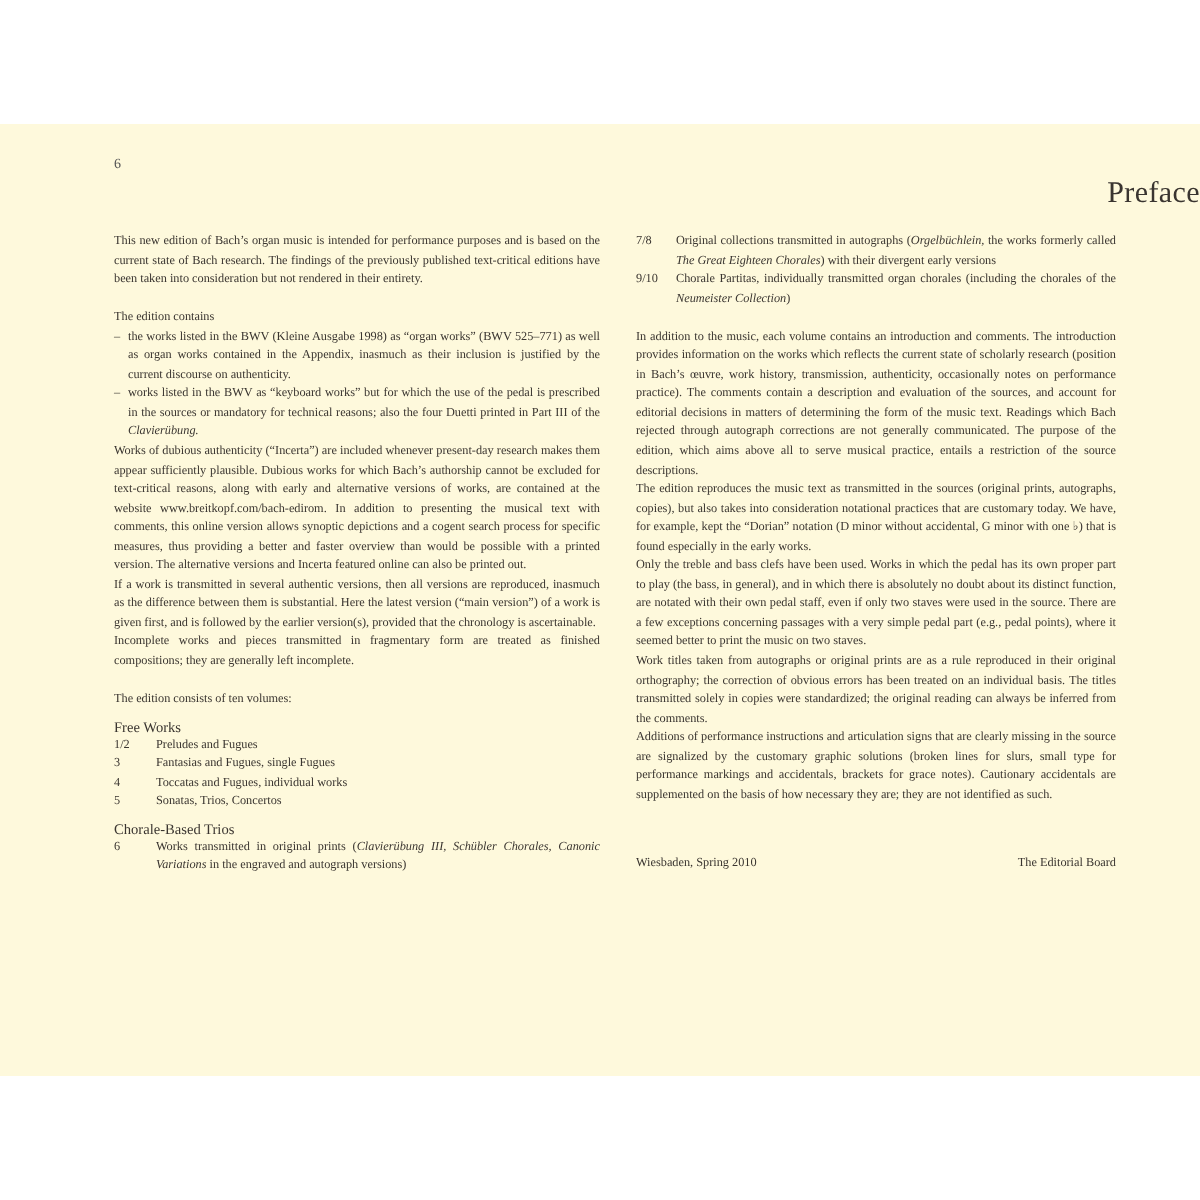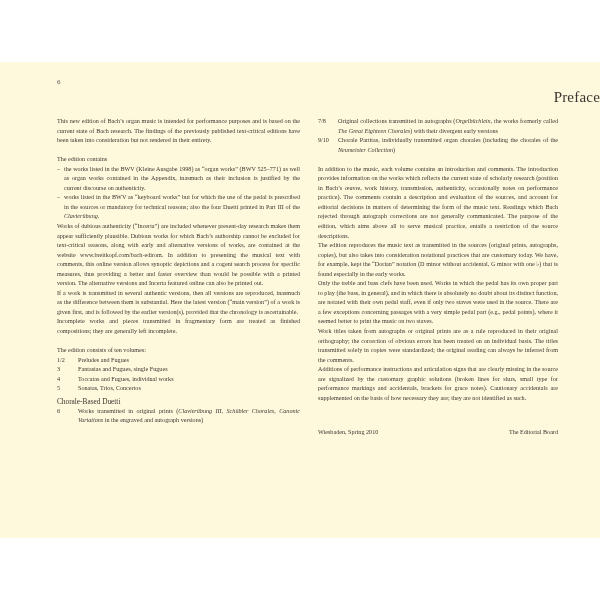--- a/index.html
+++ b/index.html
@@ -54,37 +54,38 @@
   </div>
   <div class="dash-item">
     <span class="dash">–</span>
     <span>works listed in the BWV as “keyboard works” but for which the use of the pedal is prescribed in the sources or mandatory for technical reasons; also the four Duetti printed in Part III of the </span><i>Clavierübung.</i>
   </div>
   <p>Works of dubious authenticity (“Incerta”) are included whenever present-day research makes them appear sufficiently plausible. Dubious works for which Bach’s authorship cannot be excluded for text-critical reasons, along with early and alternative versions of works, are contained at the website www.breitkopf.com/bach-edirom. In addition to presenting the musical text with comments, this online version allows synoptic depictions and a cogent search process for specific measures, thus providing a better and faster overview than would be possible with a printed version. The alternative versions and Incerta featured online can also be printed out.</p>
   <p>If a work is transmitted in several authentic versions, then all versions are reproduced, inasmuch as the difference between them is substantial. Here the latest version (“main version”) of a work is given first, and is followed by the earlier version(s), provided that the chronology is ascertainable.</p>
   <p>Incomplete works and pieces transmitted in fragmentary form are treated as finished compositions; they are generally left incomplete.</p>
   <div class="gap"></div>
   <p>The edition consists of ten volumes:</p>
+  <div class="subhead">Free Works</div>
   <div class="vol">
     <span class="num">1/2</span>
     <span class="desc">Preludes and Fugues</span>
   </div>
   <div class="vol">
     <span class="num">3</span>
     <span class="desc">Fantasias and Fugues, single Fugues</span>
   </div>
   <div class="vol">
     <span class="num">4</span>
     <span class="desc">Toccatas and Fugues, individual works</span>
   </div>
   <div class="vol">
     <span class="num">5</span>
     <span class="desc">Sonatas, Trios, Concertos</span>
   </div>
-  <div class="subhead">Chorale-Based Duetti</div>
+  <div class="subhead">Chorale-Based Trios</div>
   <div class="vol">
     <span class="num">6</span>
     <span class="desc"><span>Works transmitted in original prints (</span><i>Clavierübung III, Schübler Chorales, Canonic Variations</i><span> in the engraved and autograph versions)</span></span>
   </div>
 </div>
 
 <div class="col right">
   <div class="vol vol-r">
     <span class="num">7/8</span>
     <span class="desc"><span>Original collections transmitted in autographs (</span><i>Orgelbüchlein,</i><span> the works formerly called </span><i>The Great Eighteen Chorales</i><span>) with their divergent early versions</span></span>

